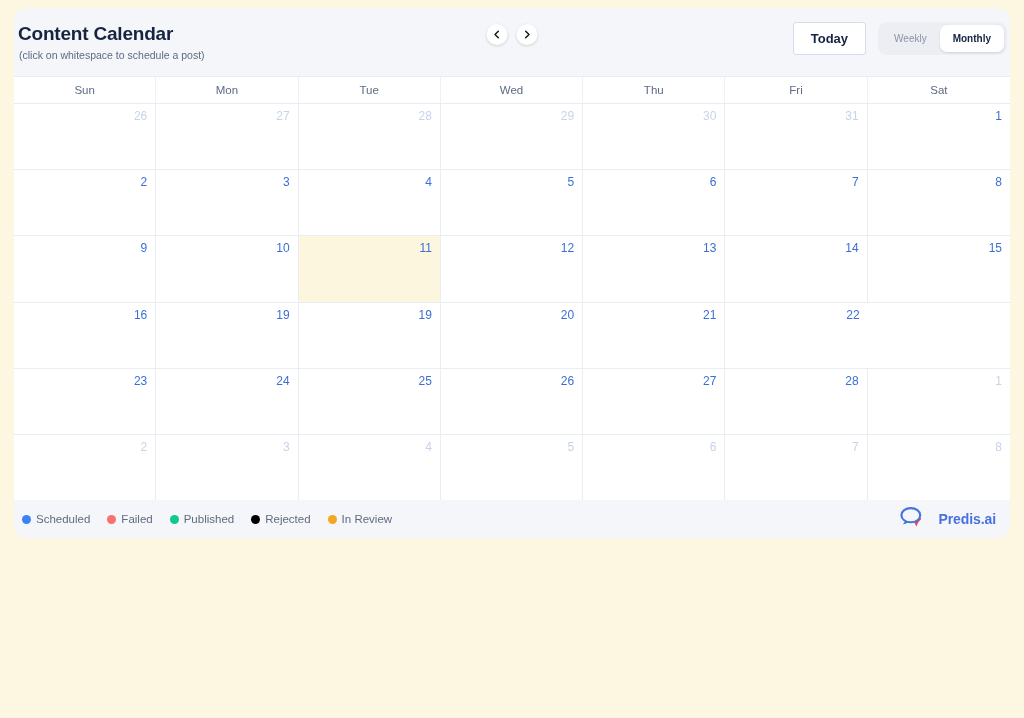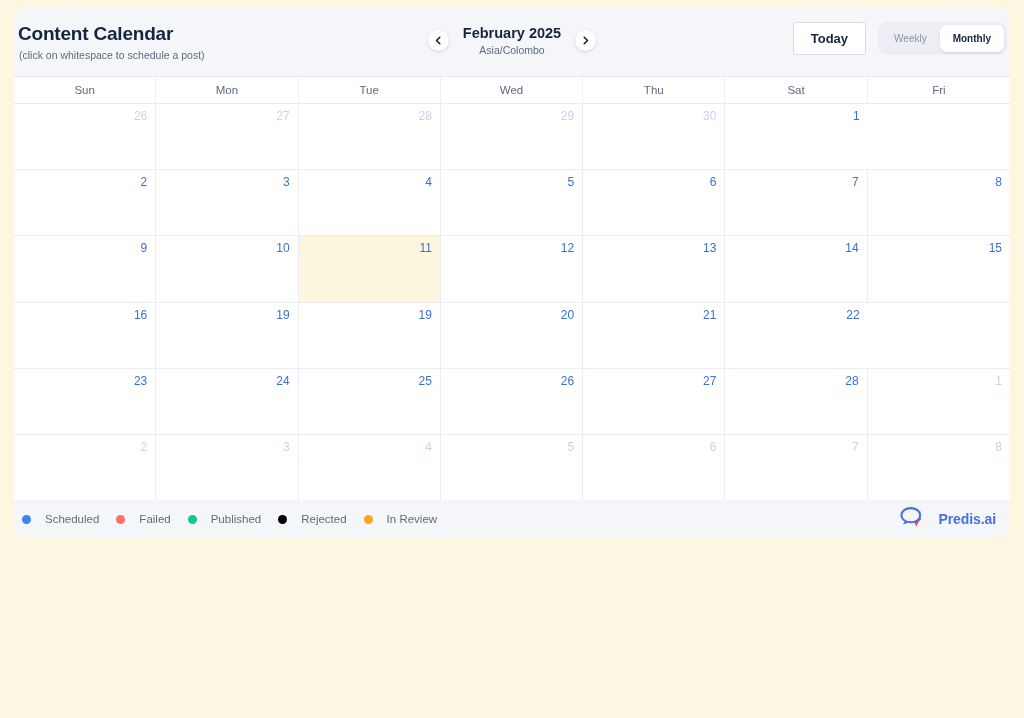--- a/index.html
+++ b/index.html
@@ -213,21 +213,21 @@
     box-sizing: border-box;
   }
   .legend {
     display: flex;
     align-items: center;
     gap: 17px;
   }
   .legend-item {
     display: flex;
     align-items: center;
-    gap: 14px;
+    gap: 5px;
     font-size: 11.5px;
     color: #616b7d;
   }
   .legend-dot {
     width: 9px;
     height: 9px;
     border-radius: 50%;
     flex: 0 0 9px;
   }
   .brand {
@@ -256,24 +256,20 @@
     </div>
 
     <div class="month-nav">
       <button class="nav-btn">
         <span>
           <svg width="11" height="11" viewBox="0 0 11 11">
             <path d="M6.8 2.2 L3.5 5.5 L6.8 8.8" fill="none" stroke="#1b1b1b" stroke-width="1.5" stroke-linecap="round" stroke-linejoin="round"></path>
           </svg>
         </span>
       </button>
-      <div class="month-label-wrap">
-        <div class="month-label">February 2025</div>
-        <div class="tz-label">Asia/Colombo</div>
-      </div>
       <button class="nav-btn">
         <span>
           <svg width="11" height="11" viewBox="0 0 11 11">
             <path d="M4.2 2.2 L7.5 5.5 L4.2 8.8" fill="none" stroke="#1b1b1b" stroke-width="1.5" stroke-linecap="round" stroke-linejoin="round"></path>
           </svg>
         </span>
       </button>
     </div>
 
     <div class="right-controls">
@@ -285,39 +281,42 @@
     </div>
   </div>
 
   <div class="calendar">
     <div class="weekday-row">
       <div class="weekday">Sun</div>
       <div class="weekday">Mon</div>
       <div class="weekday">Tue</div>
       <div class="weekday">Wed</div>
       <div class="weekday">Thu</div>
+      <div class="weekday">Fri</div>
       <div class="weekday">Sat</div>
-      <div class="weekday">Fri</div>
     </div>
     <div class="weeks" id="weeks-container">
         <div class="week-row">
           <div class="day-cell out">
             <div class="day-num">26</div>
           </div>
           <div class="day-cell out">
             <div class="day-num">27</div>
           </div>
           <div class="day-cell out">
             <div class="day-num">28</div>
           </div>
           <div class="day-cell out">
             <div class="day-num">29</div>
           </div>
           <div class="day-cell out">
             <div class="day-num">30</div>
+          </div>
+          <div class="day-cell out">
+            <div class="day-num">31</div>
           </div>
           <div class="day-cell">
             <div class="day-num">1</div>
           </div>
         </div>
         <div class="week-row">
           <div class="day-cell">
             <div class="day-num">2</div>
           </div>
           <div class="day-cell">

